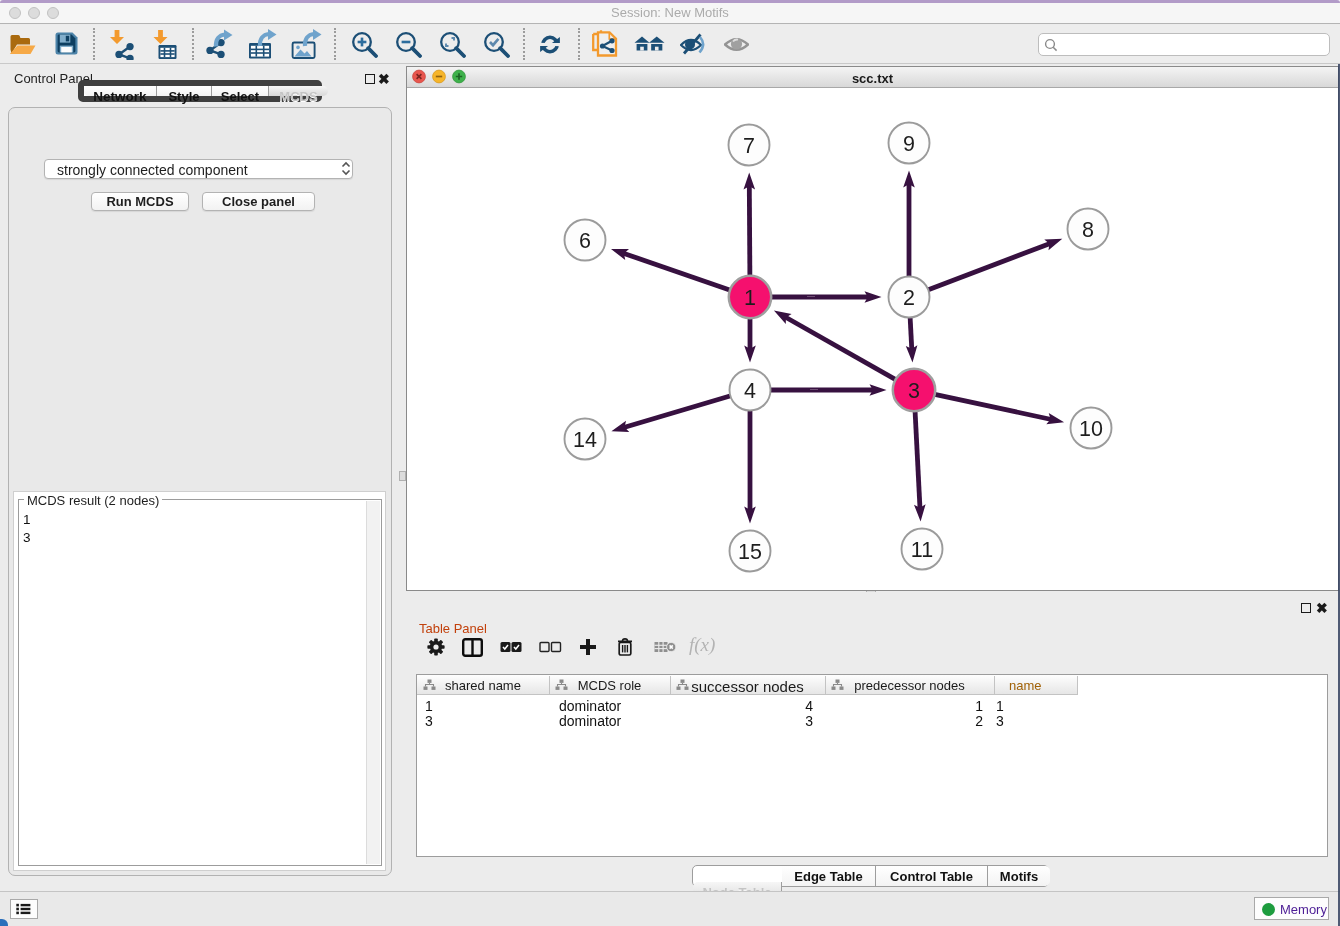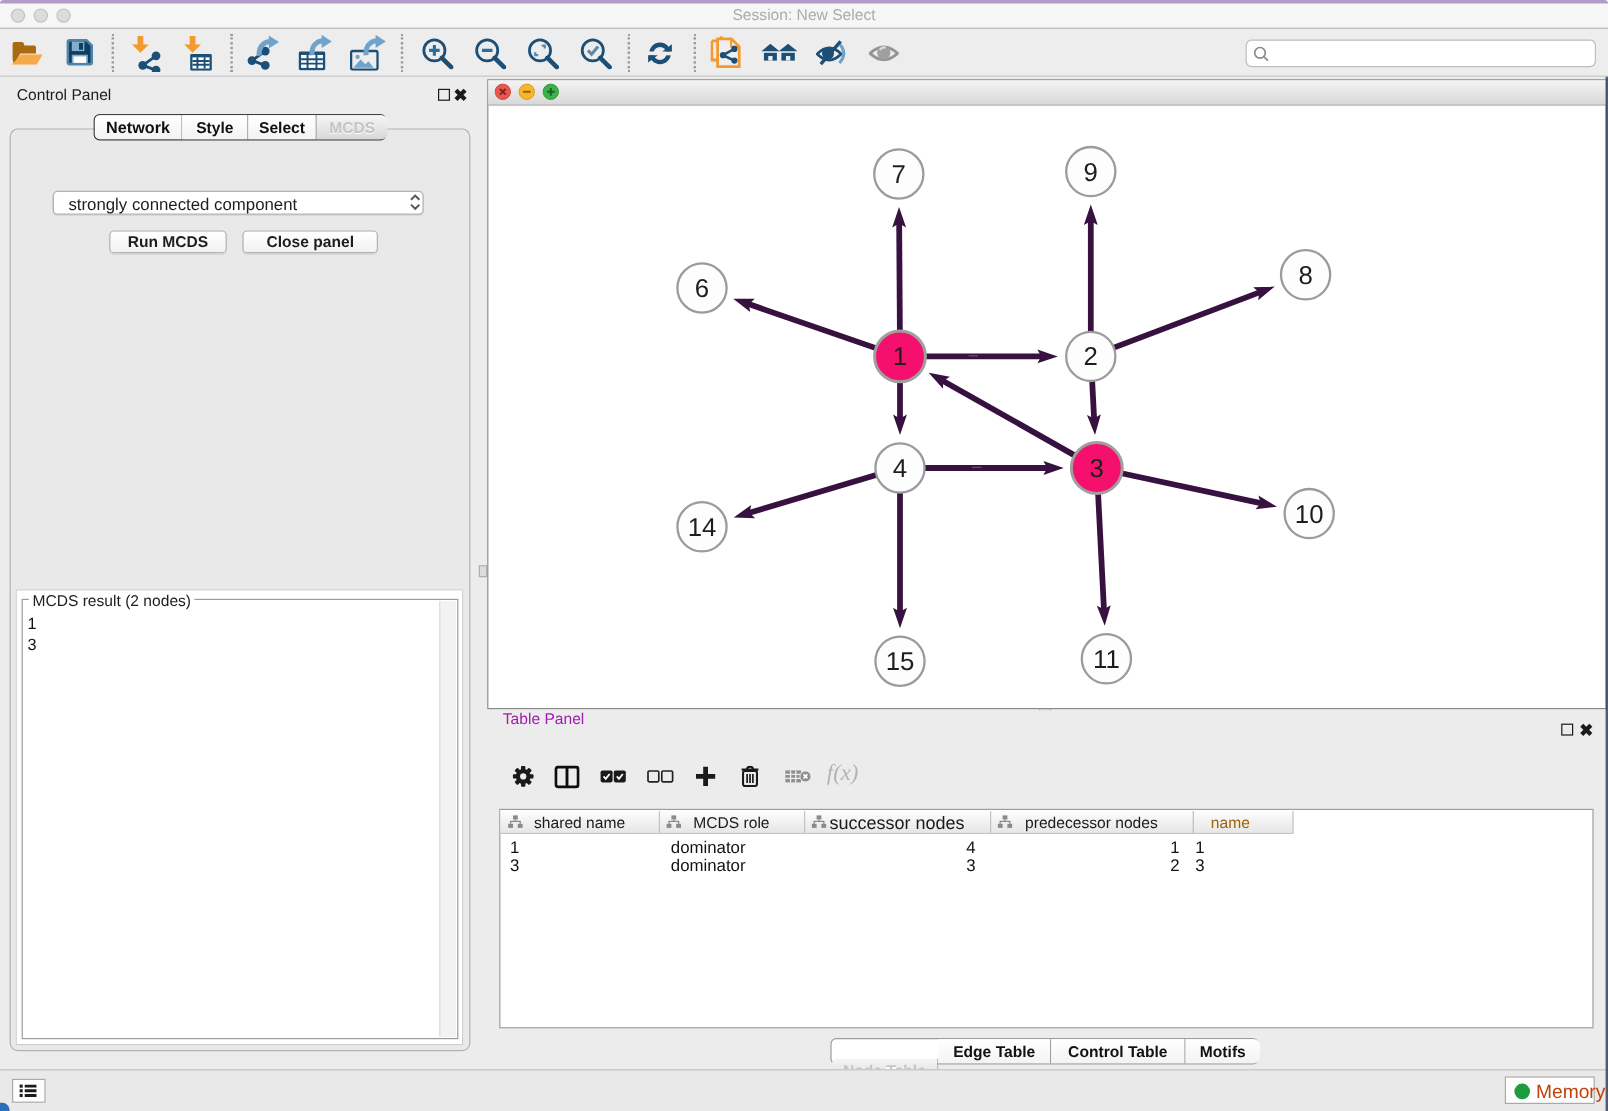--- a/index.html
+++ b/index.html
@@ -11,21 +11,21 @@
   background:linear-gradient(#ffffff,#f3f3f3); border-right:1px solid #9d9d9d; }
 .seltab { background:linear-gradient(#f6f6f6,#d8d8d8); color:#c4c4c4; text-shadow:0 1px 0 #fff; }
 </style></head><body>
 <div id="app">
 
 <div style="position:absolute;left:0;top:0;width:1340px;height:24px;background:#f6f6f6;border-bottom:1px solid #b4b4b4;"></div>
 <div style="position:absolute;left:0;top:0;width:1340px;height:3px;background:#b29bc8;border-radius:5px 5px 0 0;"></div>
 <div style="position:absolute;left:9px;top:7px;width:12px;height:12px;border-radius:50%;background:#dcdcdc;border:1px solid #c2c2c2;"></div>
 <div style="position:absolute;left:28px;top:7px;width:12px;height:12px;border-radius:50%;background:#dcdcdc;border:1px solid #c2c2c2;"></div>
 <div style="position:absolute;left:47px;top:7px;width:12px;height:12px;border-radius:50%;background:#dcdcdc;border:1px solid #c2c2c2;"></div>
-<div style="position:absolute;left:0;top:5px;width:1340px;text-align:center;font-size:13px;color:#ababab;">Session: New Select</div>
+<div style="position:absolute;left:0;top:5px;width:1340px;text-align:center;font-size:13px;color:#ababab;">Session: New Motifs</div>
 
 <div style="position:absolute;left:0;top:25px;width:1340px;height:39px;background:#ededed;border-bottom:1px solid #c9c9c9;"></div>
 <svg style="position:absolute;left:9px;top:34px" width="27" height="20" viewBox="0 0 27 20">
       <path d="M1.5 15.5 L1.5 2.5 Q1.5 1 3 1 L9 1 Q10.5 1 10.8 2.2 L11.4 4 L19.5 4 Q21 4 21 5.5 L21 10.5 L8 10.5 L2.5 19.5 Z" fill="#aa6a0e"></path>
       <path d="M8.5 11.5 L26.5 11.5 L21.5 20 L0.8 20 Z" fill="#f6a947"></path>
     </svg>
 <svg style="position:absolute;left:55px;top:32px" width="23" height="23" viewBox="0 0 23 23">
       <path d="M0.5 3 Q0.5 0.5 3 0.5 L17.5 0.5 L22.5 5.5 L22.5 20 Q22.5 22.5 20 22.5 L3 22.5 Q0.5 22.5 0.5 20 Z" fill="#4d84a9"></path>
       <path d="M2.6 4 Q2.6 2.6 4 2.6 L16.6 2.6 L20.4 6.4 L20.4 19 Q20.4 20.4 19 20.4 L4 20.4 Q2.6 20.4 2.6 19 Z" fill="#0e3f61"></path>
       <rect x="4.8" y="2.6" width="10.5" height="8" fill="#82aecb"></rect>
@@ -144,21 +144,21 @@
       <circle cx="6" cy="6" r="4.4" fill="none" stroke="#8a8a8a" stroke-width="1.4"></circle>
       <line x1="9.2" y1="9.2" x2="12.6" y2="12.6" stroke="#8a8a8a" stroke-width="1.5"></line>
     </svg>
 
 <div style="position:absolute;left:14px;top:71px;font-size:13px;color:#1e1e1e;">Control Panel</div>
 <div class="hdr-float" style="left:365px;top:74px;"></div>
 <div class="hdr-x" style="left:378px;top:74px;">✖</div>
 
 <div style="position:absolute;left:8px;top:107px;width:384px;height:769px;background:#e9e9e9;border:1px solid #b2b2b2;border-radius:7px;"></div>
 
-<div style="position:absolute;left:78px;top:95px;width:244px;height:22px;border:1px solid #404040;border-radius:5px;background:#fff;padding-left:16px;">
+<div style="position:absolute;left:78px;top:80px;width:244px;height:22px;border:6px solid #404040;border-radius:5px;background:#fff;padding-left:16px;">
   <div class="tab" style="left:0;width:73px;line-height:21px;border-radius:5px 0 0 5px;font-size:13.5px;">Network</div>
   <div class="tab" style="left:73px;width:55px;line-height:21px;">Style</div>
   <div class="tab" style="left:128px;width:57px;line-height:21px;">Select</div>
   <div class="tab seltab" style="left:185px;width:59px;line-height:21px;border-right:none;border-radius:0 5px 5px 0;">MCDS</div>
 </div>
 
 
 <div style="position:absolute;left:44px;top:159px;width:309px;height:20px;background:#fff;border:1px solid #b3b3b3;border-radius:4px;box-shadow:0 1px 1px rgba(0,0,0,0.08);"></div>
 <div style="position:absolute;left:57px;top:161.5px;font-size:14px;color:#1e1e1e;">strongly connected component</div>
 <svg style="position:absolute;left:340px;top:161px" width="12" height="15" viewBox="0 0 12 15">
@@ -173,20 +173,21 @@
 <div style="position:absolute;left:18px;top:499px;width:364px;height:367px;border:1px solid #9c9c9c;"></div>
 <div style="position:absolute;left:24px;top:493px;background:#fff;padding:0 3px;font-size:13px;color:#1e1e1e;">MCDS result (2 nodes)</div>
 <div style="position:absolute;left:366px;top:501px;width:14px;height:363px;background:#f2f2f2;border-left:1px solid #dcdcdc;"></div>
 <div style="position:absolute;left:23px;top:511px;font-size:13.5px;line-height:17.5px;color:#111;">1<br>3</div>
 
 <div style="position:absolute;left:399px;top:471px;width:7px;height:10px;background:#dcdcdc;border:1px solid #b0b0b0;"></div>
 <div style="position:absolute;left:866px;top:588px;width:10px;height:6px;background:#dcdcdc;border:1px solid #b0b0b0;"></div>
 
 <div style="position:absolute;left:406px;top:66px;width:933px;height:525px;background:#fff;border:1px solid #8a8a8a;"></div>
 <div style="position:absolute;left:407px;top:67px;width:931px;height:21px;background:linear-gradient(#f4f4f4,#d8d8d8);border-bottom:1px solid #a8a8a8;"></div>
+<div style="position:absolute;left:407px;top:71px;width:931px;text-align:center;font-size:13px;font-weight:bold;color:#1a1a1a;">scc.txt</div>
 <svg style="position:absolute;left:412px;top:69px" width="60" height="15" viewBox="0 0 60 15">
 <circle cx="7" cy="7.5" r="6.4" fill="#e8564e" stroke="#ca4840" stroke-width="0.8"></circle>
 <path d="M4.6 5.1 L9.4 9.9 M9.4 5.1 L4.6 9.9" stroke="#7c2420" stroke-width="1.6"></path>
 <circle cx="27" cy="7.5" r="6.4" fill="#f6b52a" stroke="#d89b22" stroke-width="0.8"></circle>
 <line x1="23.8" y1="7.5" x2="30.2" y2="7.5" stroke="#8f6210" stroke-width="1.7"></line>
 <circle cx="47" cy="7.5" r="6.4" fill="#3eb14b" stroke="#35983f" stroke-width="0.8"></circle>
 <path d="M43.8 7.5 L50.2 7.5 M47 4.3 L47 10.7" stroke="#1c6425" stroke-width="1.7"></path>
 </svg>
 
 <svg style="position:absolute;left:407px;top:88px" width="931" height="502" viewBox="0 0 931 502" font-family="Liberation Sans, sans-serif">
@@ -238,21 +239,21 @@
 <text x="515" y="468.5" font-size="21.5" fill="#1d1d1d" text-anchor="middle">11</text>
 <circle cx="178" cy="351" r="20.5" fill="#fdfdfd" stroke="#9b9b9b" stroke-width="1.9"></circle>
 <text x="178" y="358.5" font-size="21.5" fill="#1d1d1d" text-anchor="middle">14</text>
 <circle cx="343" cy="463" r="20.5" fill="#fdfdfd" stroke="#9b9b9b" stroke-width="1.9"></circle>
 <text x="343" y="470.5" font-size="21.5" fill="#1d1d1d" text-anchor="middle">15</text>
 </svg>
 <div style="position:absolute;left:807px;top:295.5px;width:8px;height:1px;background:#6e4d73;"></div>
 <div style="position:absolute;left:810px;top:388.5px;width:8px;height:1px;background:#6e4d73;"></div>
 
 <div style="position:absolute;left:406px;top:592px;width:934px;height:294px;background:#ececec;"></div>
-<div style="position:absolute;left:419px;top:591px;font-size:13px;color:#a21caf;">Table Panel</div>
+<div style="position:absolute;left:419px;top:621px;font-size:13px;color:#c2410c;">Table Panel</div>
 <div class="hdr-float" style="left:1301px;top:603px;"></div>
 <div class="hdr-x" style="left:1316px;top:603px;">✖</div>
 
 <svg style="position:absolute;left:427px;top:638px" width="18" height="18" viewBox="0 0 18 18">
       <g fill="#1a1a1a">
         <circle cx="9" cy="9" r="6.2"></circle>
         <rect x="7.2" y="0.4" width="3.6" height="3.4" rx="0.8" transform="rotate(0 9 9)"></rect>
         <rect x="7.2" y="0.4" width="3.6" height="3.4" rx="0.8" transform="rotate(45 9 9)"></rect>
         <rect x="7.2" y="0.4" width="3.6" height="3.4" rx="0.8" transform="rotate(90 9 9)"></rect>
         <rect x="7.2" y="0.4" width="3.6" height="3.4" rx="0.8" transform="rotate(135 9 9)"></rect>
@@ -359,16 +360,16 @@
 <svg style="position:absolute;left:16px;top:903px" width="15" height="12" viewBox="0 0 15 12">
 <rect x="0.3" y="0.8" width="2.6" height="2.6" fill="#1a1a1a"></rect>
       <rect x="0.3" y="4.7" width="2.6" height="2.6" fill="#1a1a1a"></rect>
       <rect x="0.3" y="8.6" width="2.6" height="2.6" fill="#1a1a1a"></rect>
 <line x1="4.6" y1="2.1" x2="14.4" y2="2.1" stroke="#1a1a1a" stroke-width="2.4"></line>
 <line x1="4.6" y1="6" x2="14.4" y2="6" stroke="#1a1a1a" stroke-width="2.4"></line>
 <line x1="4.6" y1="9.9" x2="14.4" y2="9.9" stroke="#1a1a1a" stroke-width="2.4"></line>
 </svg>
 <div style="position:absolute;left:1254px;top:897px;width:75px;height:23px;background:#fdfdfd;border:1px solid #a9a9a9;"></div>
 <div style="position:absolute;left:1262px;top:903px;width:13px;height:13px;border-radius:50%;background:#1d9c3e;"></div>
-<div style="position:absolute;left:1280px;top:902px;font-size:16px;color:#c2410c;">Memory</div>
+<div style="position:absolute;left:1280px;top:902px;font-size:13px;color:#4c1d95;">Memory</div>
 <div style="position:absolute;left:0px;top:919px;width:8px;height:7px;background:#2a6fbb;border-radius:0 6px 0 0;"></div>
 <div style="position:absolute;left:1338px;top:64px;width:2px;height:862px;background:#34415f;opacity:0.85;"></div>
 
 </div>
 </body></html>

